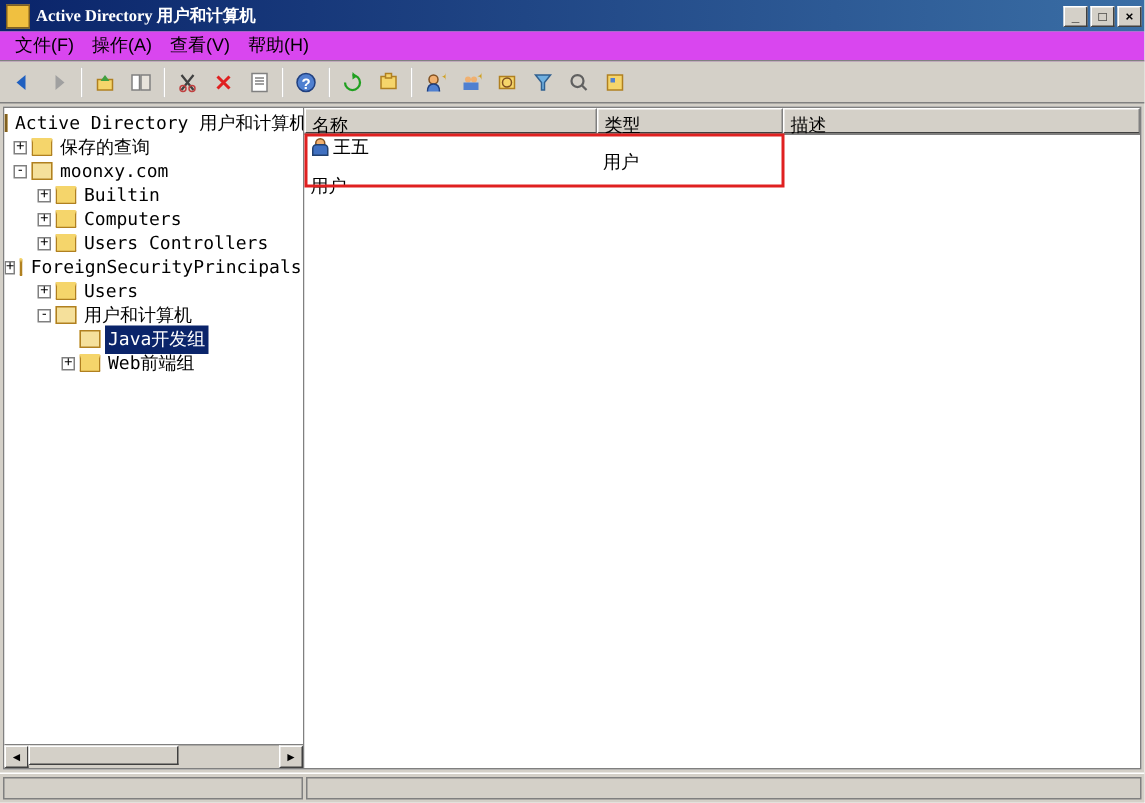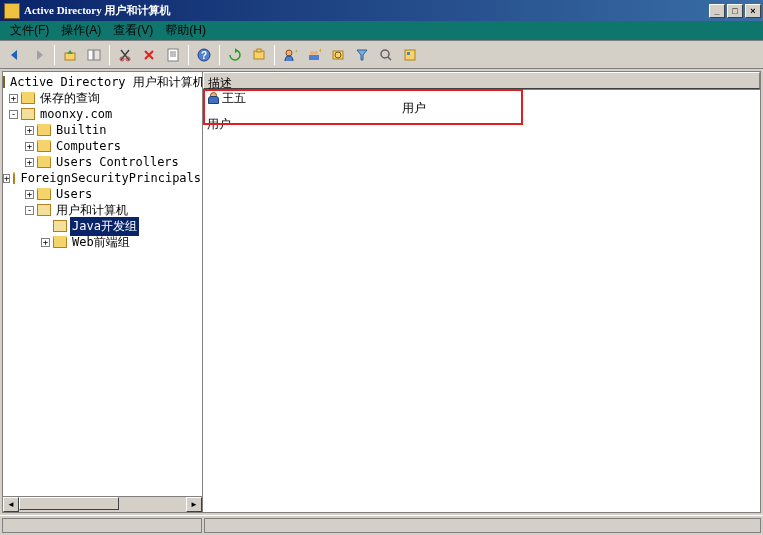--- a/index.html
+++ b/index.html
@@ -39,21 +39,21 @@
   border-right-color: #404040;
   border-bottom-color: #404040;
   font-size: 9px;
   font-family: Arial;
   text-align: center;
   line-height: 12px;
   color: #000;
   cursor: default;
 }
 .menubar {
-  background: #0f766e;
+  background: #d946ef;
   height: 20px;
   display: flex;
   align-items: center;
   padding: 0 4px;
   border-bottom: 1px solid #808080;
 }
 .menuitem { padding: 2px 6px; cursor: default; }
 .toolbar {
   background: #d4d0c8;
   height: 28px;
@@ -424,20 +424,22 @@
       <div class="scroll-btn">◄</div>
       <div class="scroll-track">
           <div class="scroll-thumb"></div>
         </div>
       <div class="scroll-btn">►</div>
     </div>
   </div>
 
   <div class="listpane">
     <div class="list-header">
+      <div class="list-col col-name">名称</div>
+      <div class="list-col col-type">类型</div>
       <div class="list-col col-desc">描述</div>
     </div>
     <div class="list-body">
       <div class="highlight-box"></div>
       <div class="list-row">
         <div class="cell-name">
           <span class="user-icon"></span>
           <span>王五</span>
         </div>
         <div class="cell-type">用户</div>

